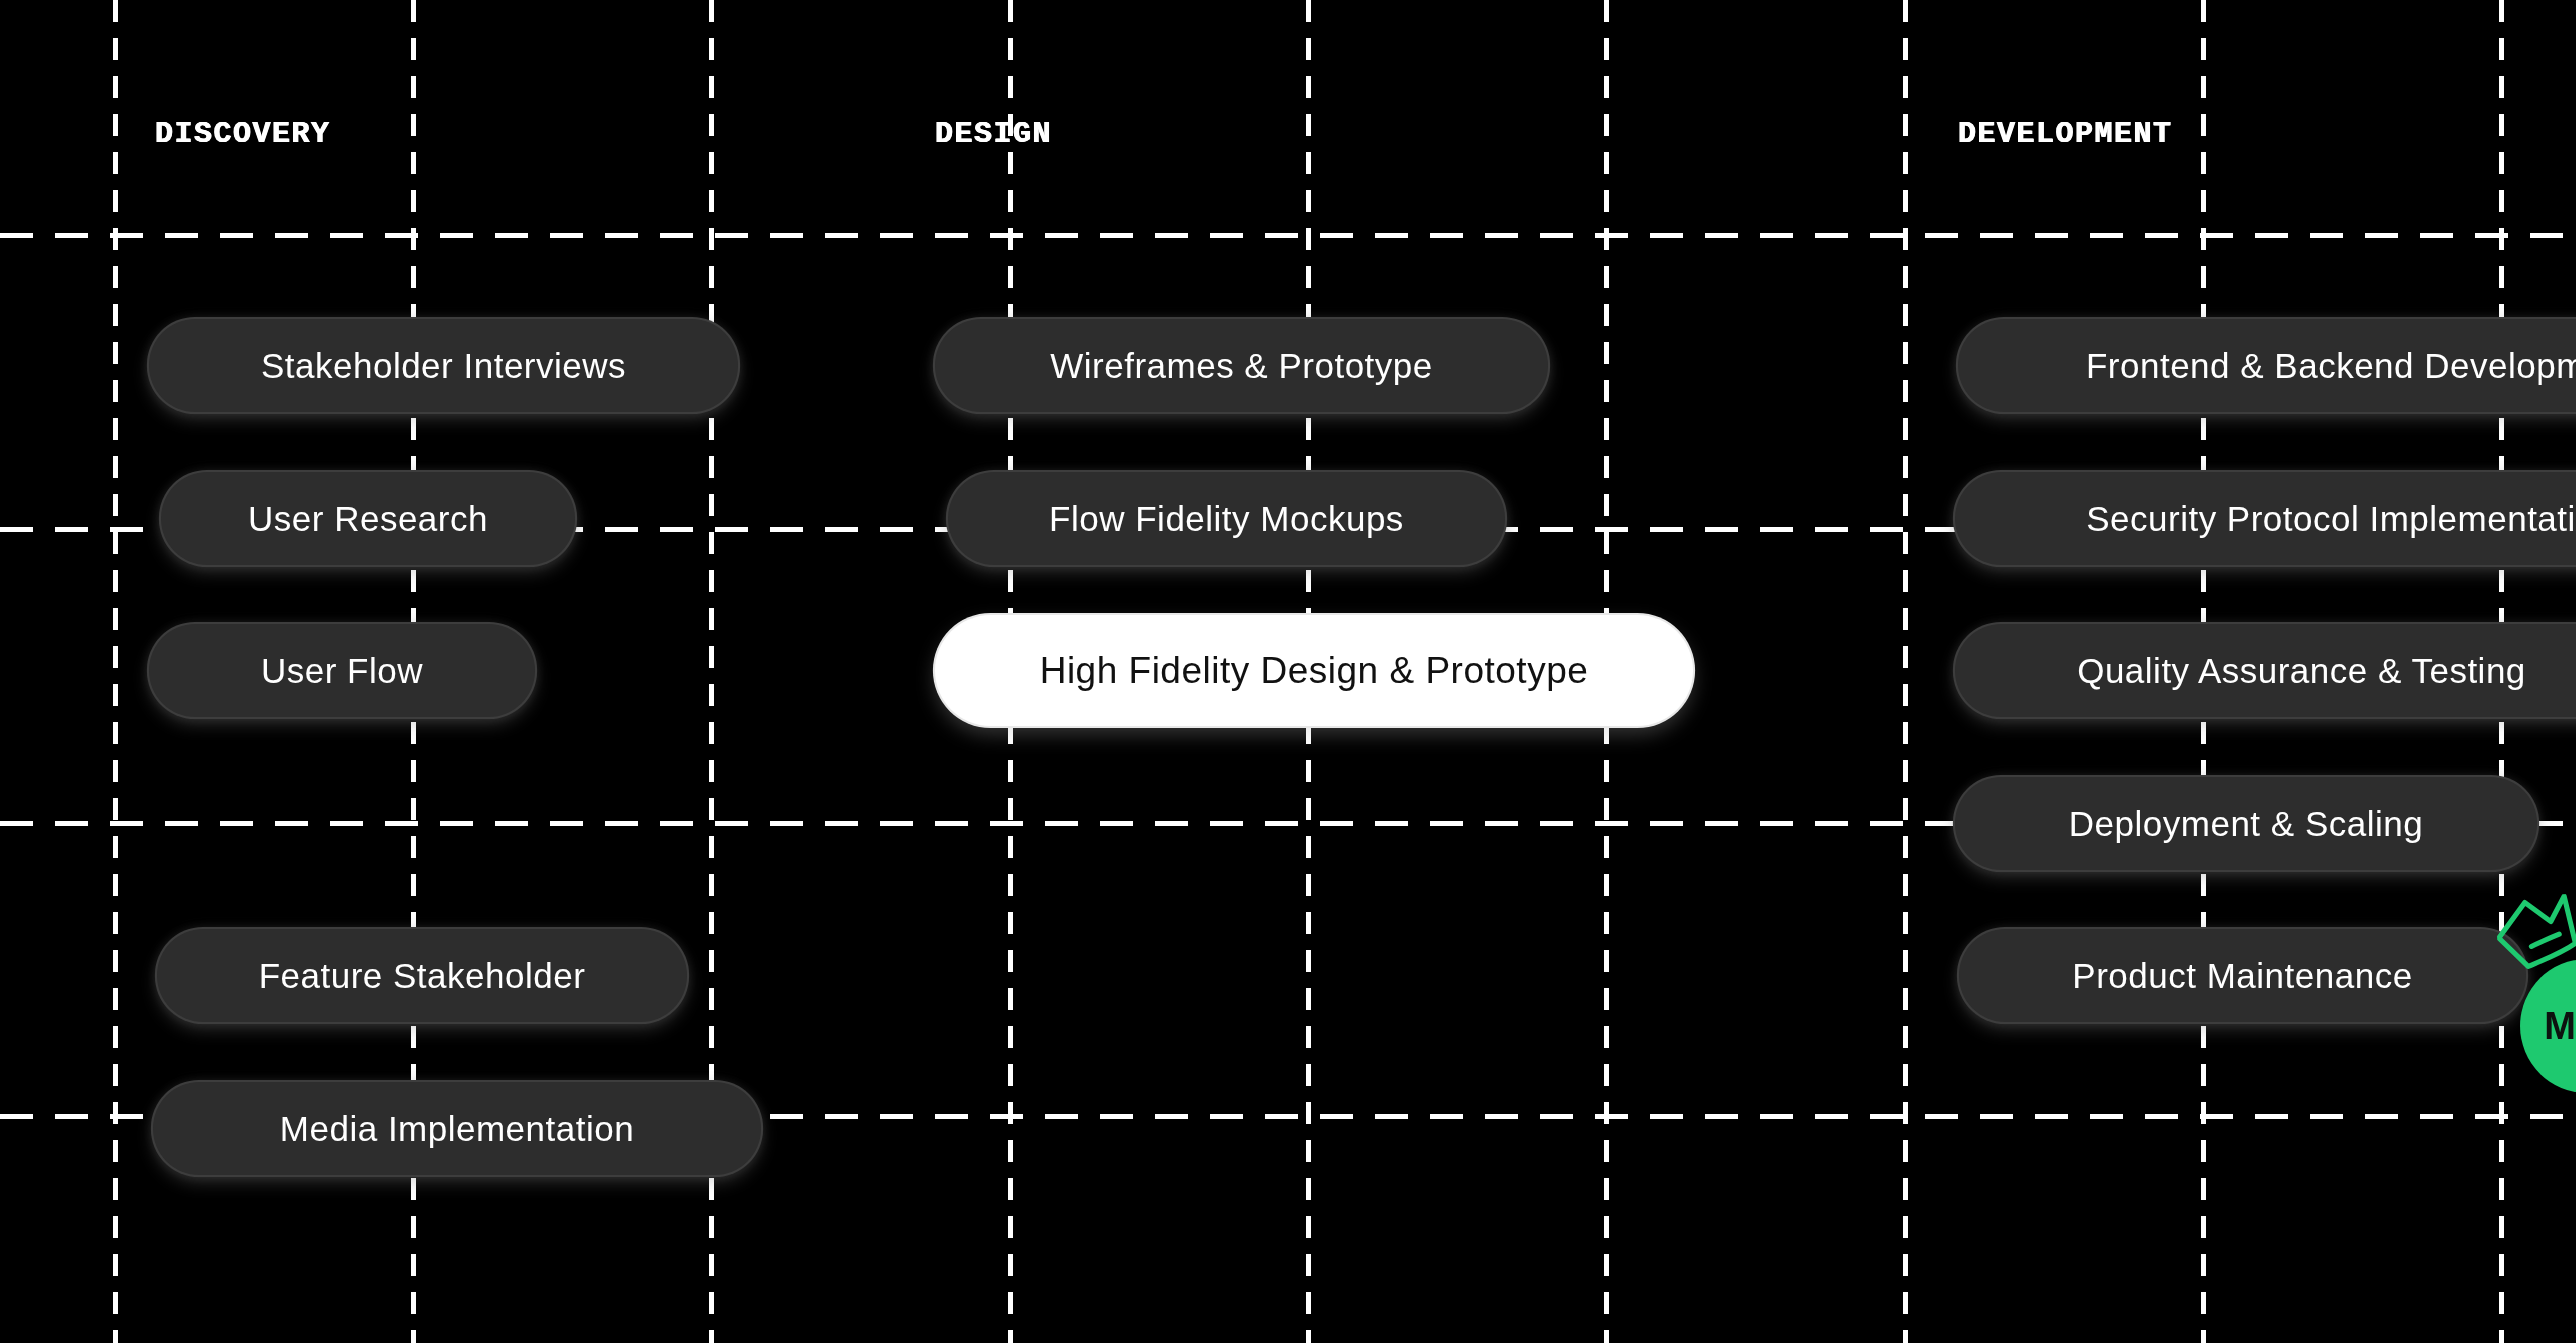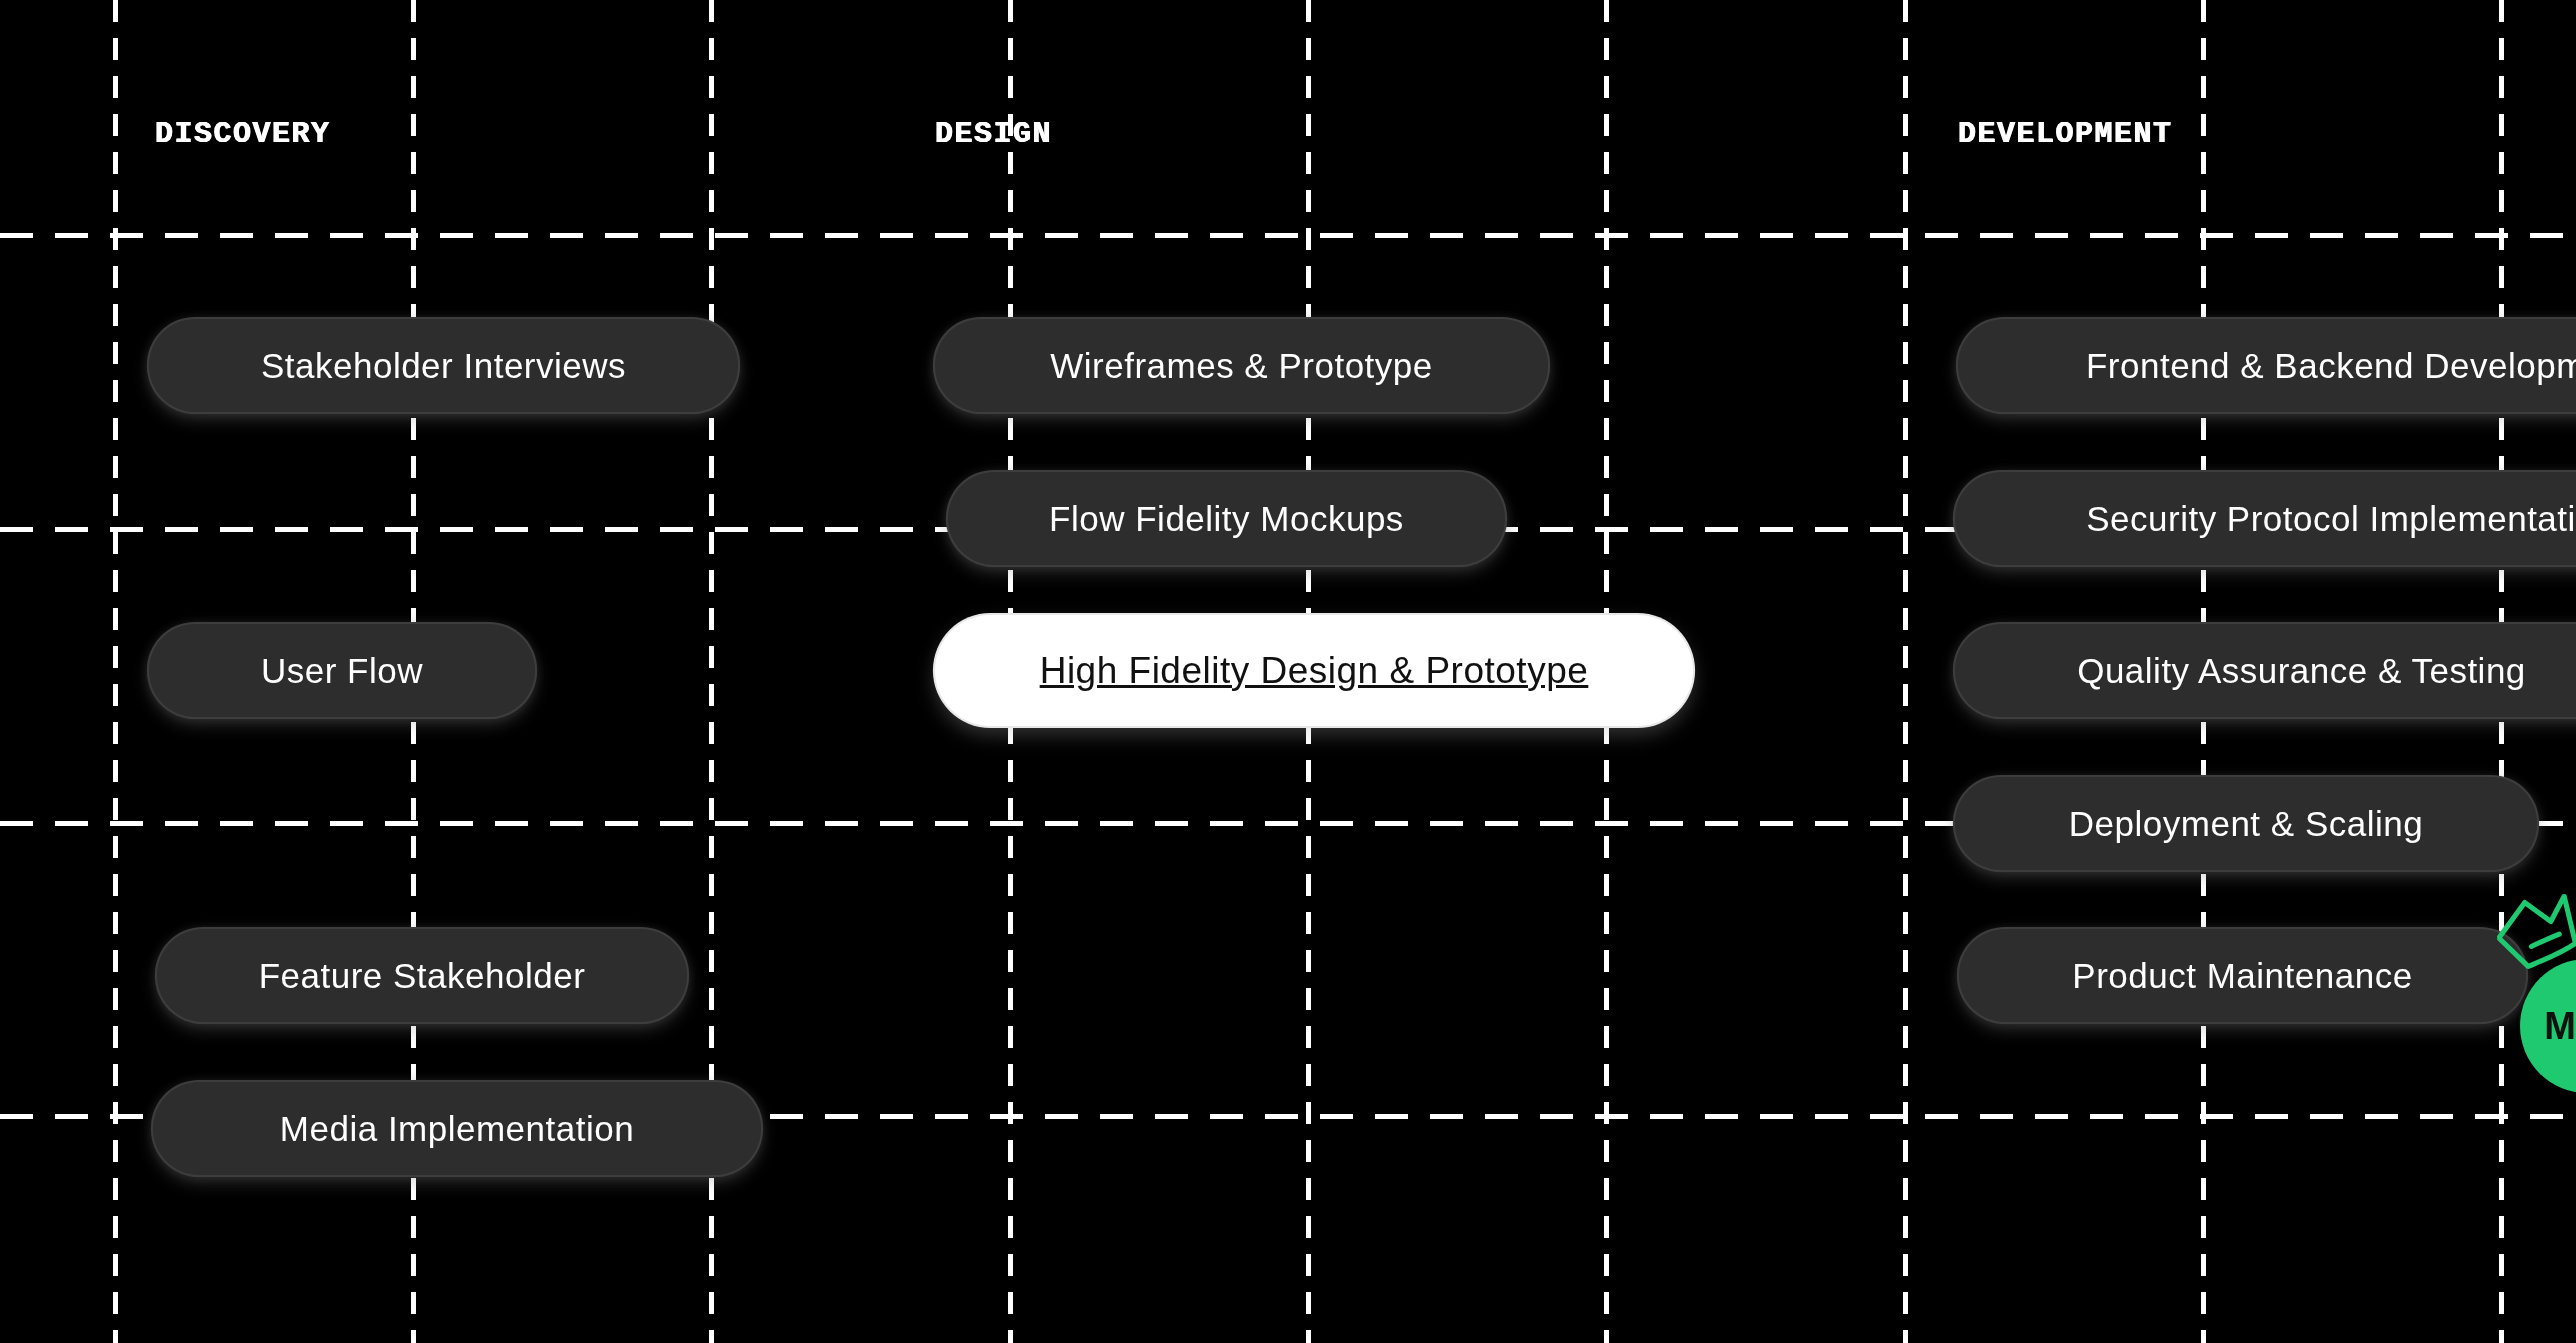--- a/index.html
+++ b/index.html
@@ -62,21 +62,20 @@
     box-shadow: 0 0 0 2.1px #3d3d3d, 0 7.2px 17.5px rgba(150,150,150,0.28), 0 0 13.4px rgba(120,120,120,0.22);
   }
   .pill.highlight {
     height: 111px;
     border-radius: 56px;
     background: #ffffff;
     color: #111111;
     font-size: 37px;
     box-shadow: 0 0 0 2.1px #e8e8e8, 0 8.2px 20.6px rgba(180,180,180,0.30);
     z-index: 4;
-    text-decoration: underline;
   }
   
   .mvp-badge {
     position: absolute;
     left: 2520px;
     top: 959px;
     width: 134px;
     height: 134px;
     border-radius: 50%;
     display: flex;
@@ -114,20 +113,21 @@
   <div class="hline" style="top:233px"></div>
   <div class="hline" style="top:527px"></div>
   <div class="hline" style="top:821px"></div>
   <div class="hline" style="top:1114px"></div>
 
   <div class="col-header" style="left:155px;  top:117px">DISCOVERY</div>
   <div class="col-header" style="left:935px; top:117px">DESIGN</div>
   <div class="col-header" style="left:1958px; top:117px">DEVELOPMENT</div>
 
   <div class="pill" style="left:149px; top:319px;  width:589px">Stakeholder Interviews</div>
+  <div class="pill" style="left:161px; top:472px;  width:414px">User Research</div>
   <div class="pill" style="left:149px; top:624px; width:386px">User Flow</div>
   <div class="pill" style="left:157px; top:929px; width:530px">Feature Stakeholder</div>
   <div class="pill" style="left:153px; top:1082px; width:608px">Media Implementation</div>
 
   <div class="pill" style="left:935px; top:319px; width:613px">Wireframes &amp; Prototype</div>
   <div class="pill" style="left:948px; top:472px; width:557px">Flow Fidelity Mockups</div>
   <div class="pill highlight" style="left:935px; top:615px; width:758px">High Fidelity Design &amp; Prototype</div>
 
   <div class="pill" style="left:1958px; top:319px;  width:806px">Frontend &amp; Backend Development</div>
   <div class="pill" style="left:1955px; top:472px;  width:792px">Security Protocol Implementation</div>

